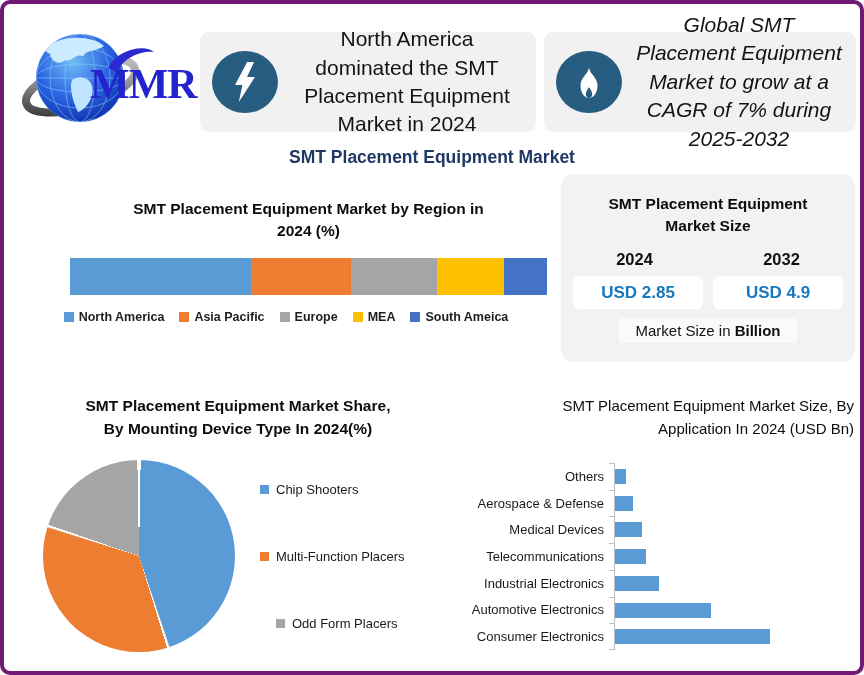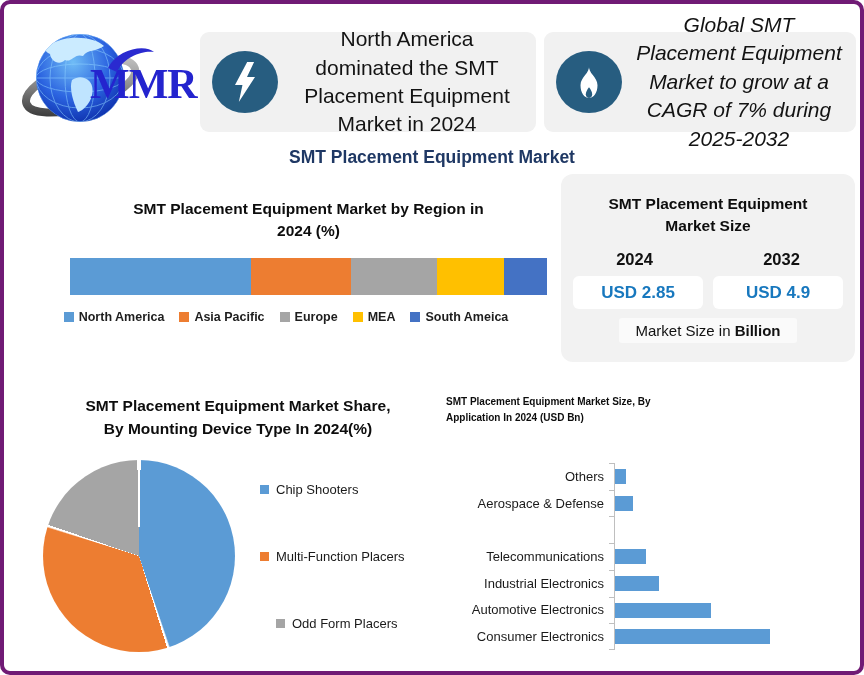--- a/index.html
+++ b/index.html
@@ -46,22 +46,22 @@
 
   
   .pie-title { position:absolute; left:36px; top:390px; width:396px; text-align:center;
                font-weight:bold; font-size:15.5px; color:#0d0d0d; line-height:1.5; }
   .pie { position:absolute; left:39px; top:456px; width:192px; height:192px; border-radius:50%; }
   .pie-legend-item { position:absolute; left:256px; display:flex; align-items:center; gap:7px;
                      font-size:13px; color:#1a1a1a; white-space:nowrap; }
   .pie-legend-item .legend-marker { width:9px; height:9px; }
 
   
-  .hbar-title { position:absolute; left:442px; top:390px; width:408px; text-align:left;
-                font-weight:bold; font-size:10px; color:#0d0d0d; line-height:1.55; }
+  .hbar-title { position:absolute; left:442px; top:390px; width:408px; text-align:right;
+                font-weight:normal; font-size:15px; color:#0d0d0d; line-height:1.55; }
   .hbar-chart { position:absolute; left:448px; top:459px; width:380px; height:187px; }
   .hbar-axis { position:absolute; left:162px; top:0; width:1px; height:187px; background:#BFBFBF; }
   .hbar-tick { position:absolute; left:157px; width:5px; height:1px; background:#BFBFBF; }
   .hbar-row { position:absolute; left:0; width:100%; height:26.7px; }
   .hbar-label { position:absolute; left:0; top:0; width:152px; height:100%; display:flex;
                 align-items:center; justify-content:flex-end; font-size:13px; color:#1a1a1a;
                 white-space:nowrap; }
   .hbar-bar { position:absolute; left:163px; top:6px; height:15px; background:#5B9BD5; }
 </style>
 </head>
@@ -194,20 +194,24 @@
   <div class="hbar-chart" id="hbar">
     <div class="hbar-axis"></div>
   <div class="hbar-row" style="top: 0px;">
         <div class="hbar-label">Others</div>
         <div class="hbar-bar" style="width: 10.7826px; background: rgb(91, 155, 213);"></div>
       </div>
       <div class="hbar-row" style="top: 26.7143px;">
         <div class="hbar-label">Aerospace &amp; Defense</div>
         <div class="hbar-bar" style="width: 17.5217px; background: rgb(91, 155, 213);"></div>
       </div>
+      <div class="hbar-row" style="top: 53.4286px;">
+        <div class="hbar-label">Medical Devices</div>
+        <div class="hbar-bar" style="width: 26.9565px; background: rgb(91, 155, 213);"></div>
+      </div>
       <div class="hbar-row" style="top: 80.1429px;">
         <div class="hbar-label">Telecommunications</div>
         <div class="hbar-bar" style="width: 31px; background: rgb(91, 155, 213);"></div>
       </div>
       <div class="hbar-row" style="top: 106.857px;">
         <div class="hbar-label">Industrial Electronics</div>
         <div class="hbar-bar" style="width: 44.4783px; background: rgb(91, 155, 213);"></div>
       </div>
       <div class="hbar-row" style="top: 133.571px;">
         <div class="hbar-label">Automotive Electronics</div>

